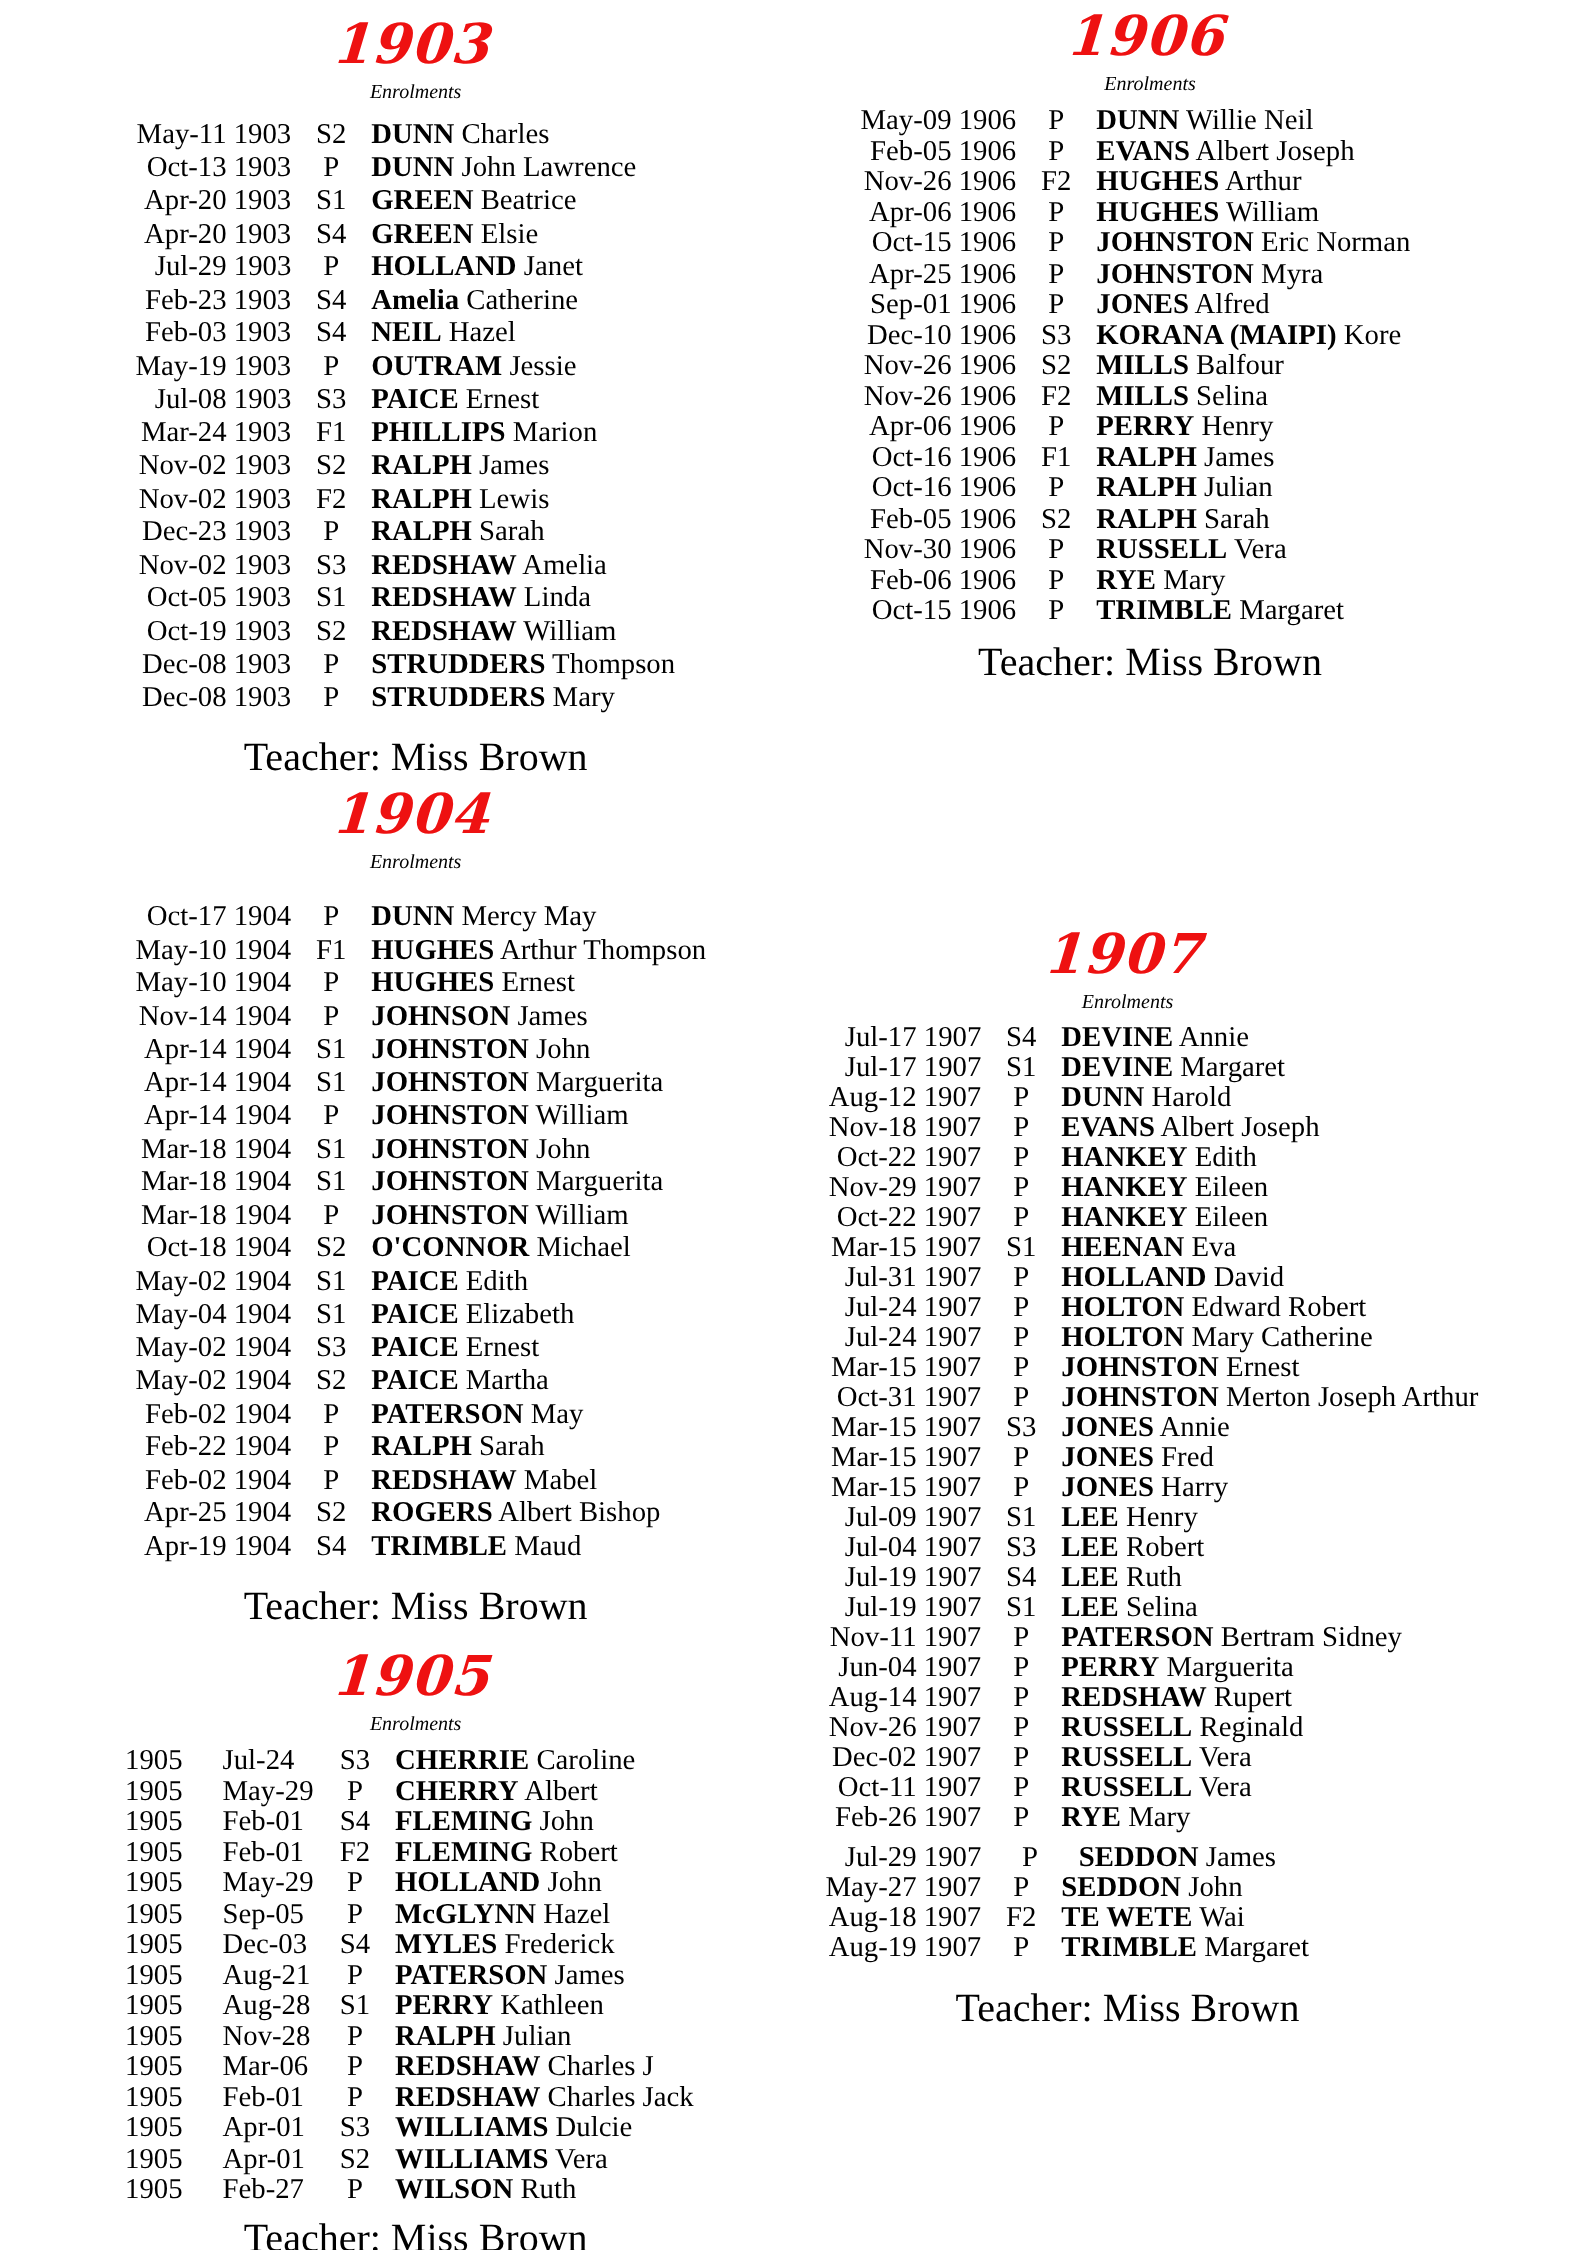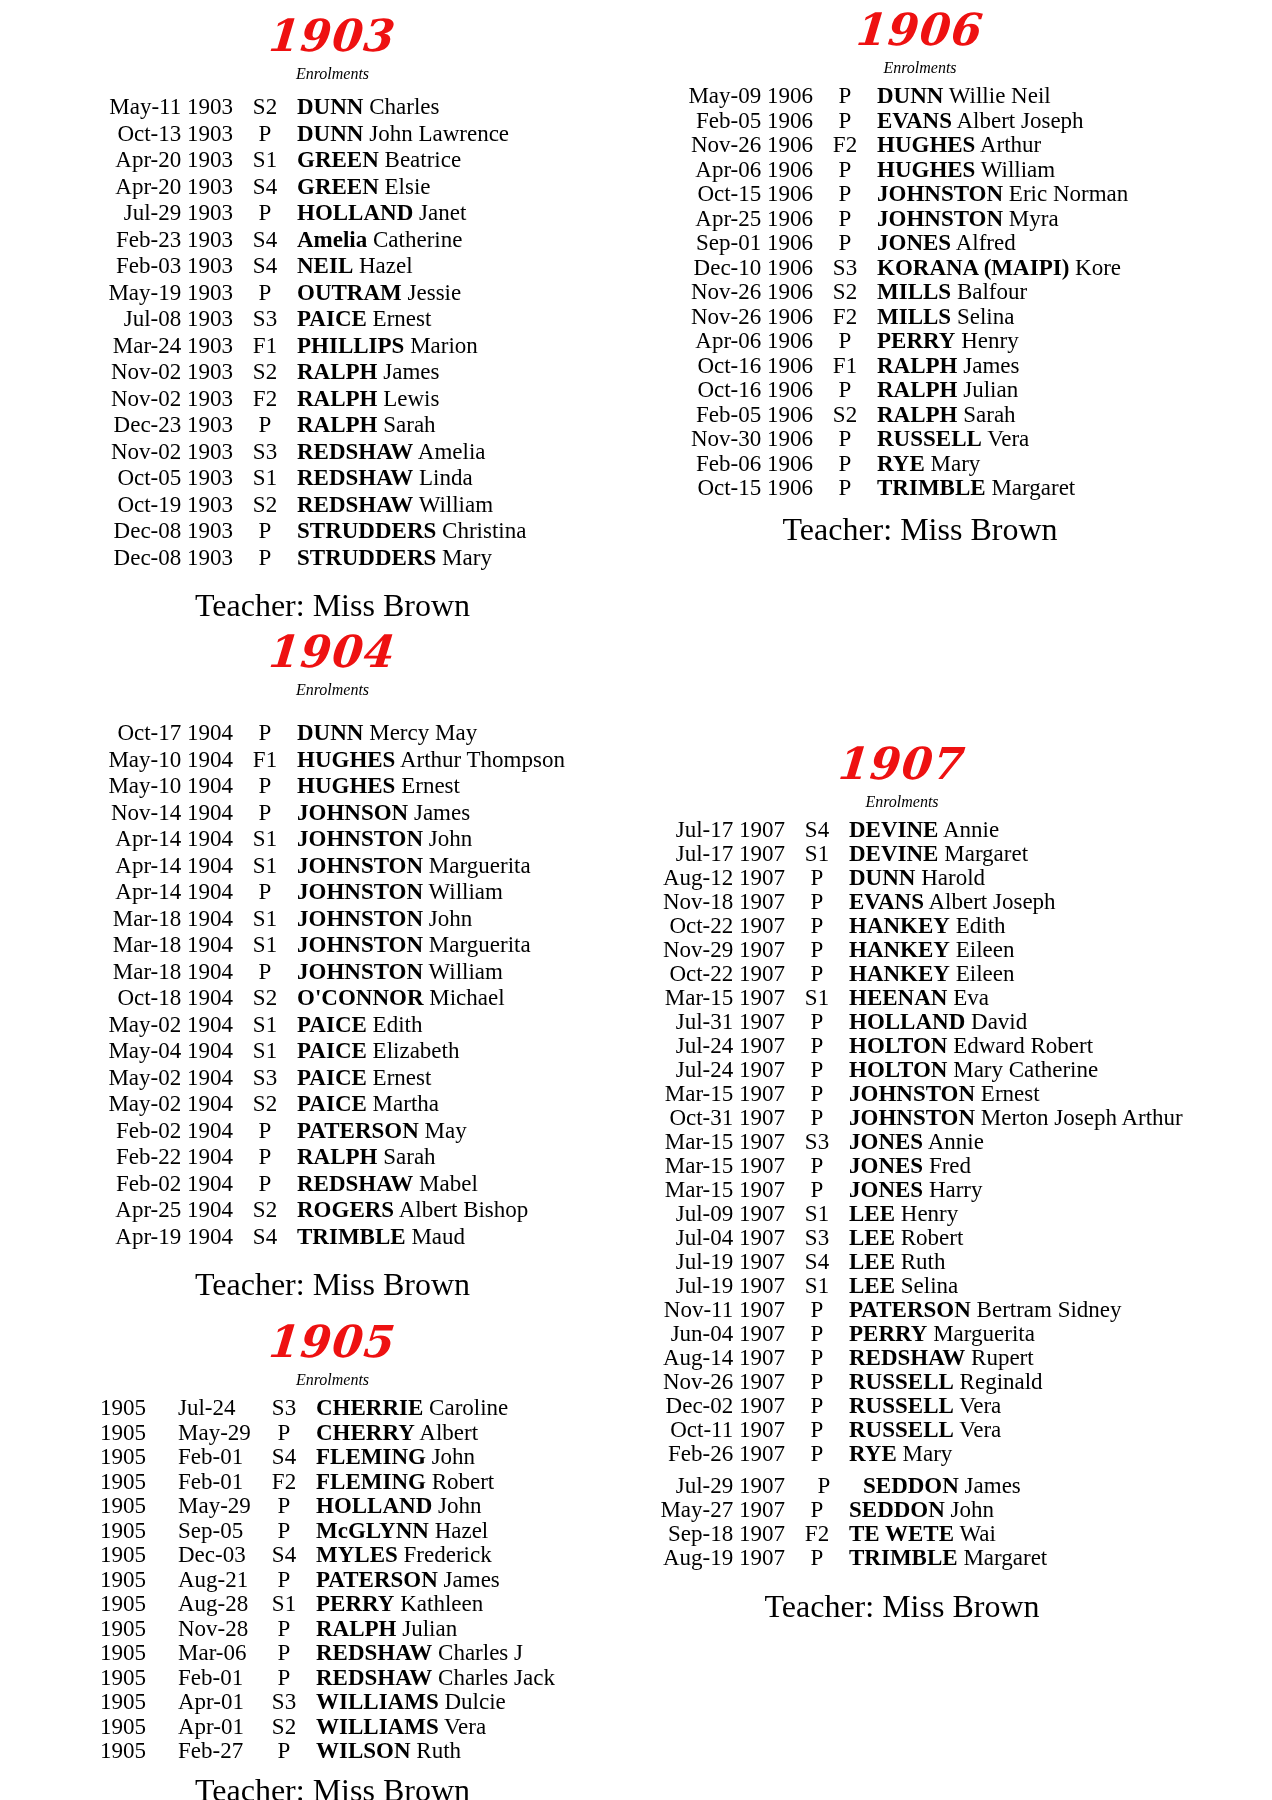--- a/index.html
+++ b/index.html
@@ -156,21 +156,21 @@
           <span class="cell-name"><span class="surname">REDSHAW</span> <span class="given">Linda</span></span>
         </div>
         <div class="row">
           <span class="cell-date">Oct-19 1903</span>
           <span class="cell-class">S2</span>
           <span class="cell-name"><span class="surname">REDSHAW</span> <span class="given">William</span></span>
         </div>
         <div class="row">
           <span class="cell-date">Dec-08 1903</span>
           <span class="cell-class">P</span>
-          <span class="cell-name"><span class="surname">STRUDDERS</span> <span class="given">Christina</span></span>
+          <span class="cell-name"><span class="surname">STRUDDERS</span> <span class="given">Thompson</span></span>
         </div>
         <div class="row">
           <span class="cell-date">Dec-08 1903</span>
           <span class="cell-class">P</span>
           <span class="cell-name"><span class="surname">STRUDDERS</span> <span class="given">Mary</span></span>
         </div>
       </div>
     <div class="teacher">Teacher: Miss Brown</div>
   </section>
 
@@ -616,21 +616,21 @@
           <span class="cell-date">Jul-29 1907</span>
           <span class="cell-class">P</span>
           <span class="cell-name"><span class="surname">SEDDON</span> <span class="given">James</span></span>
         </div>
         <div class="row">
           <span class="cell-date">May-27 1907</span>
           <span class="cell-class">P</span>
           <span class="cell-name"><span class="surname">SEDDON</span> <span class="given">John</span></span>
         </div>
         <div class="row">
-          <span class="cell-date">Sep-18 1907</span>
+          <span class="cell-date">Aug-18 1907</span>
           <span class="cell-class">F2</span>
           <span class="cell-name"><span class="surname">TE WETE</span> <span class="given">Wai</span></span>
         </div>
         <div class="row">
           <span class="cell-date">Aug-19 1907</span>
           <span class="cell-class">P</span>
           <span class="cell-name"><span class="surname">TRIMBLE</span> <span class="given">Margaret</span></span>
         </div>
       </div>
     <div class="teacher">Teacher: Miss Brown</div>

